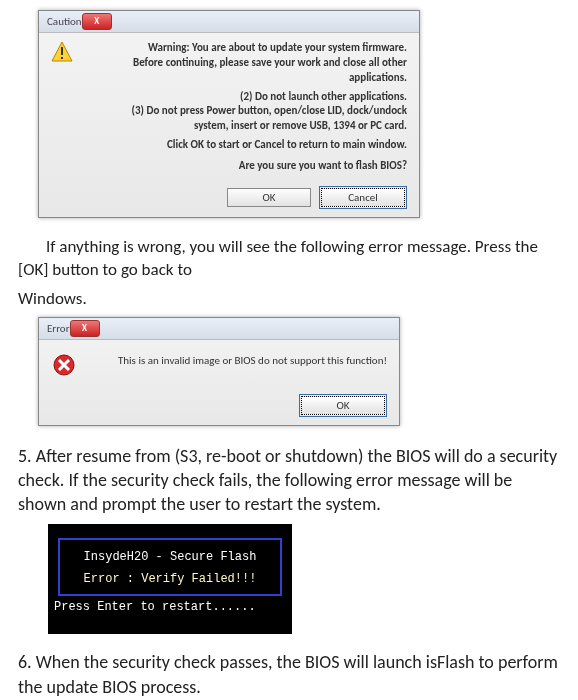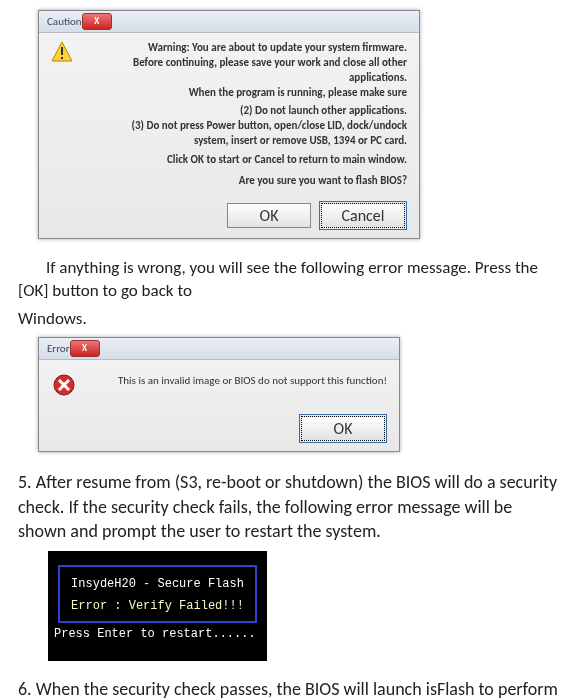--- a/index.html
+++ b/index.html
@@ -55,32 +55,32 @@
   .dlg-text .bold { font-weight: bold; }
   .btn-row {
     display: flex;
     justify-content: flex-end;
     gap: 10px;
     padding: 4px 14px 10px 0;
   }
   .btn {
     min-width: 62px;
     padding: 2px 10px;
-    font-size: 16px;
+    font-size: 11px;
     border: 1px solid #888;
     background: linear-gradient(#fefefe, #e2e2e2);
     text-align: center;
     cursor: default;
   }
   .btn.focus { border: 1px dotted #000; outline: 1px solid #3a6ea5; outline-offset:1px; }
   .para { margin: 16px 0 6px 0; line-height: 1.35; font-size: 17px; }
   .para.indent { text-indent: 28px; }
   .listnum { margin: 16px 0 4px 0; line-height: 1.35; font-size: 18px; }
   .console {
-    width: 219px;
+    width: 244px;
     background: #000;
     color: #fff;
     font-family: "Courier New", monospace;
     font-size: 12px;
     margin: 8px 0 14px 30px;
     padding: 8px 0 20px 0;
   }
   .console-inner {
     border: 2px solid #3040d0;
     margin: 6px 10px 4px 10px;
@@ -105,21 +105,20 @@
     <span class="warn-icon">
       <svg width="22" height="22">
           <polygon points="11,1 21,20 1,20" fill="#ffd038" stroke="#b58900" stroke-width="1"></polygon>
           <rect x="10" y="6" width="2" height="8" fill="#333"></rect>
           <rect x="10" y="16" width="2" height="2" fill="#333"></rect>
         </svg>
     </span>
     <div class="dlg-text">
       <div class="bold">Warning: You are about to update your system firmware.</div>
       <div class="bold">Before continuing, please save your work and close all other applications.</div>
-      <div class="bold">When the program is running, please make sure</div>
       <div style="padding:4px 0 4px 24px;">
         <div class="bold">(2) Do not launch other applications.</div>
         <div class="bold" style="text-indent:-24px; padding-left:24px;">(3) Do not press Power button, open/close LID, dock/undock system, insert or remove USB, 1394 or PC card.</div>
       </div>
       <div class="bold">Click OK to start or Cancel to return to main window.</div>
       <div class="bold" style="margin-top:6px;">Are you sure you want to flash BIOS?</div>
     </div>
   </div>
   <div class="btn-row">
     <div class="btn">OK</div>

